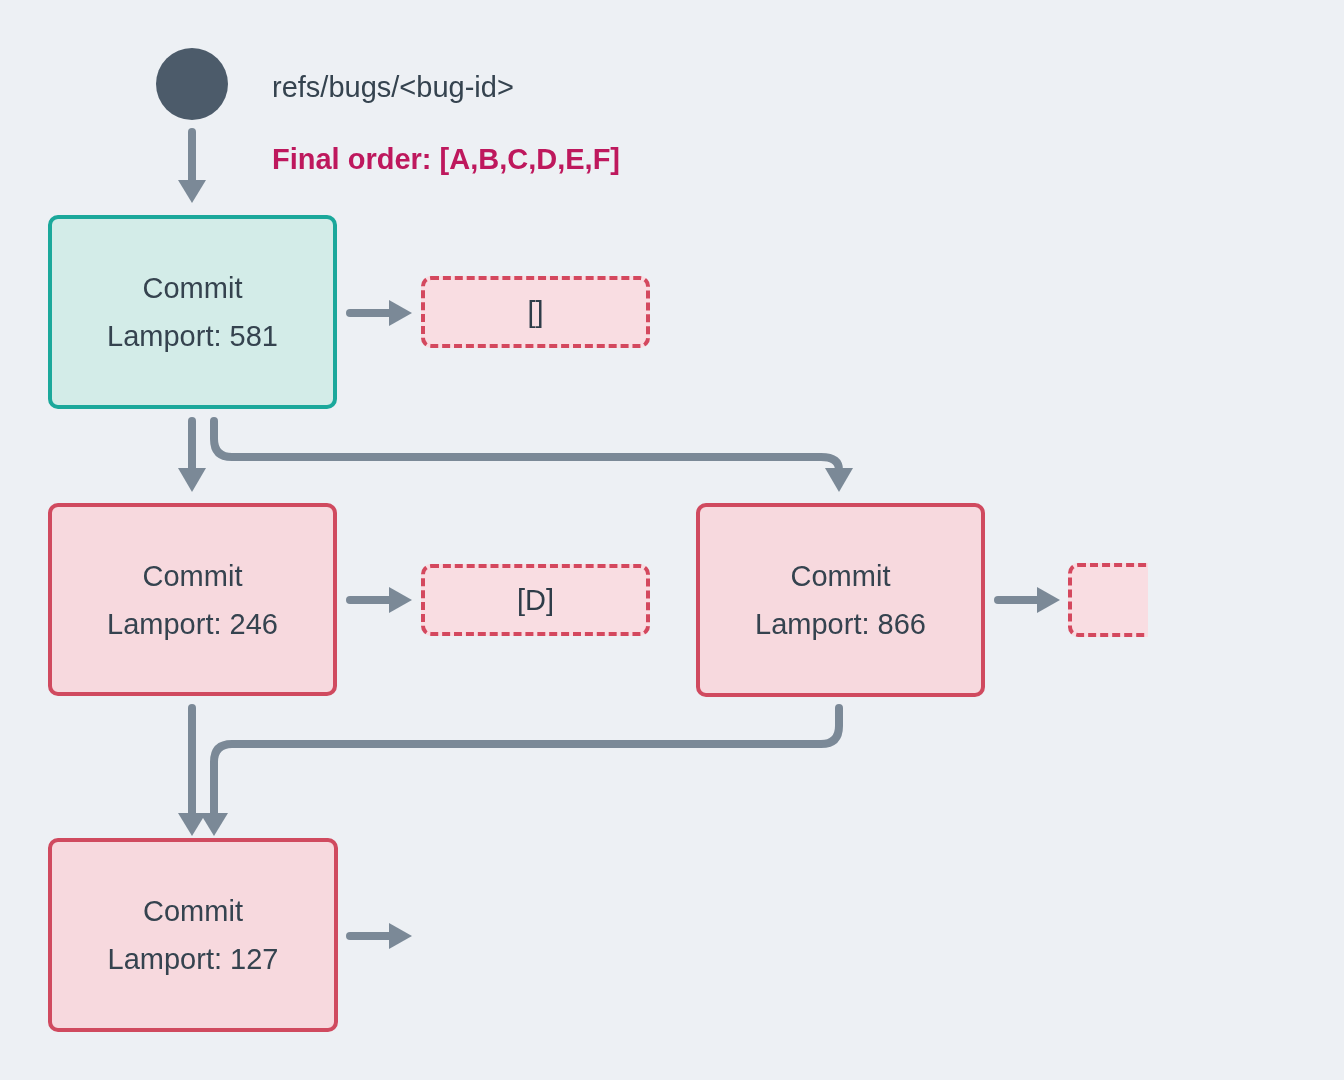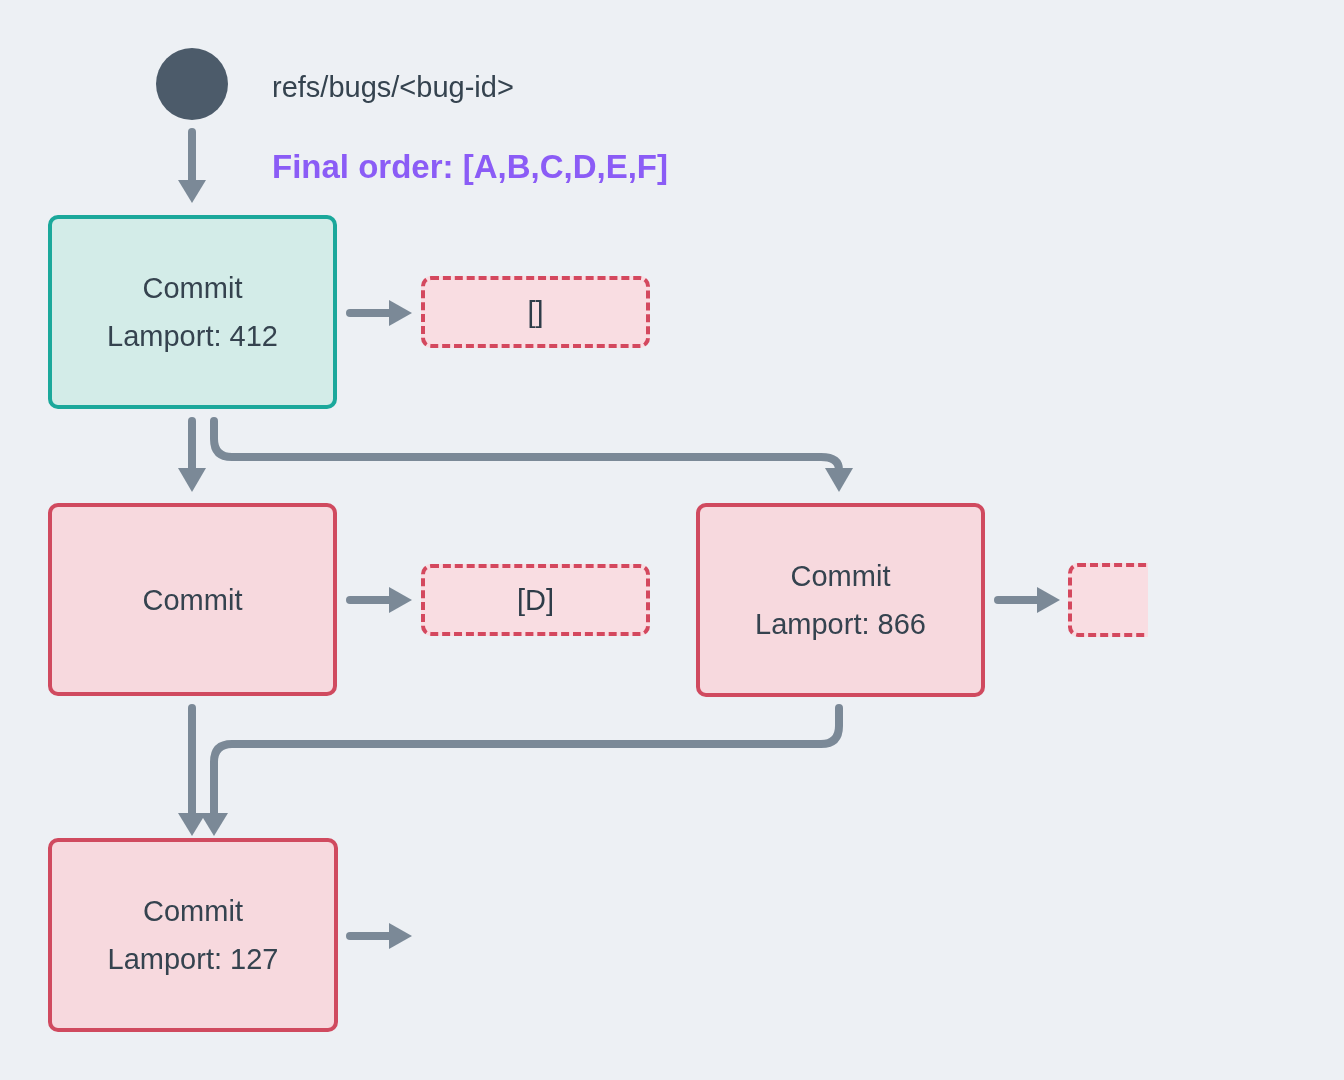--- a/index.html
+++ b/index.html
@@ -41,25 +41,25 @@
   .ref-label {
     position: absolute;
     left: 272px; top: 70px;
     font-size: 29px;
     line-height: 34px;
     color: #35434f;
     white-space: nowrap;
   }
   .final-order {
     position: absolute;
-    left: 272px; top: 150px;
-    font-size: 33px;
+    left: 272px; top: 142px;
+    font-size: 29px;
     line-height: 34px;
     font-weight: bold;
-    color: #8b5cf6;
+    color: #be185d;
     white-space: nowrap;
   }
   .commit-box {
     position: absolute;
     box-sizing: border-box;
     border-radius: 10px;
     display: flex;
     flex-direction: column;
     align-items: center;
     justify-content: center;
@@ -150,28 +150,29 @@
     </g>
   </svg>
 
   <div class="ref-circle"></div>
 
   <div class="ref-label">refs/bugs/&lt;bug-id&gt;</div>
   <div class="final-order">Final order: [A,B,C,D,E,F]</div>
 
   <div class="commit-box commit-teal box-864">
     <span>Commit</span>
-    <span>Lamport: 412</span>
+    <span>Lamport: 581</span>
   </div>
   <div class="payload-box pl-864">
     <span>[]</span>
   </div>
 
   <div class="commit-box commit-pink box-246">
     <span>Commit</span>
+    <span>Lamport: 246</span>
   </div>
   <div class="payload-box pl-246">
     <span>[D]</span>
   </div>
 
   <div class="commit-box commit-pink box-537">
     <span>Commit</span>
     <span>Lamport: 866</span>
   </div>
   <div class="payload-box pl-537">

